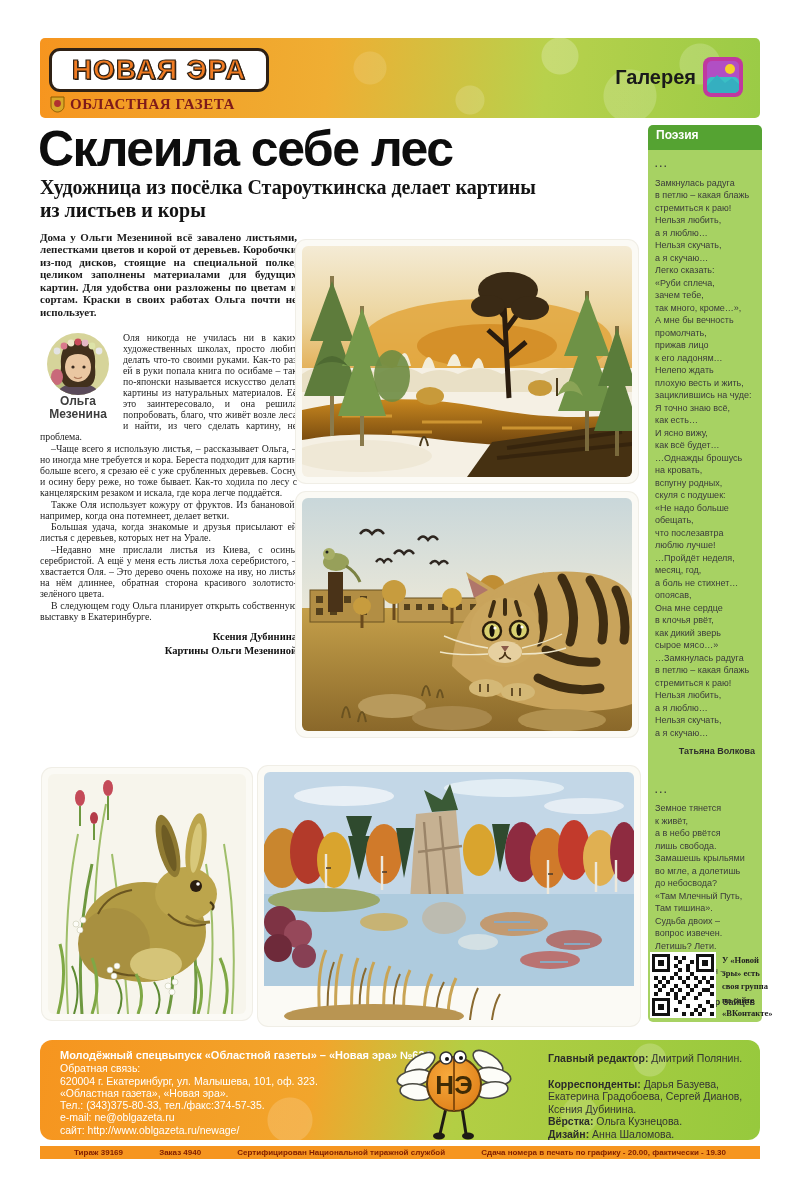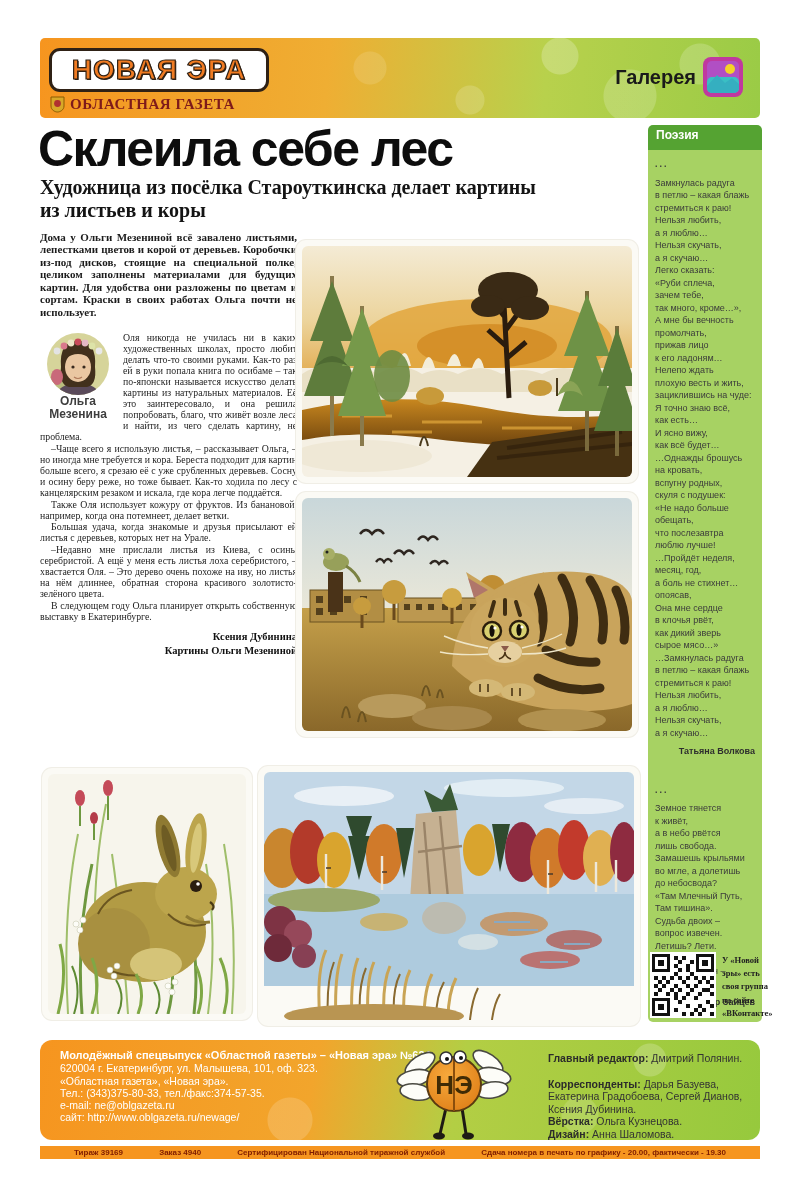--- a/index.html
+++ b/index.html
@@ -543,20 +543,21 @@
         <div>своя группа</div>
         <div>на сайте</div>
         <div>«ВКонтакте»</div>
       </div>
   </div>
 
   <div class="footer">
     <div class="footer-left">
 
     <div class="f-line">Молодёжный спецвыпуск «Областной газеты» – «Новая эра» №624</div>
+        <div class="f-line">Обратная связь:</div>
         <div class="f-line">620004 г. Екатеринбург, ул. Малышева, 101, оф. 323.</div>
         <div class="f-line">«Областная газета», «Новая эра».</div>
         <div class="f-line">Тел.: (343)375-80-33, тел./факс:374-57-35.</div>
         <div class="f-line">e-mail: ne@oblgazeta.ru</div>
         <div class="f-line">сайт: http://www.oblgazeta.ru/newage/</div>
       </div>
     <svg class="mascot" viewBox="0 0 118 110">
       <defs>
         <radialGradient id="bugG" cx=".4" cy=".35" r=".9">
           <stop offset="0" stop-color="#F7A93C"></stop>

